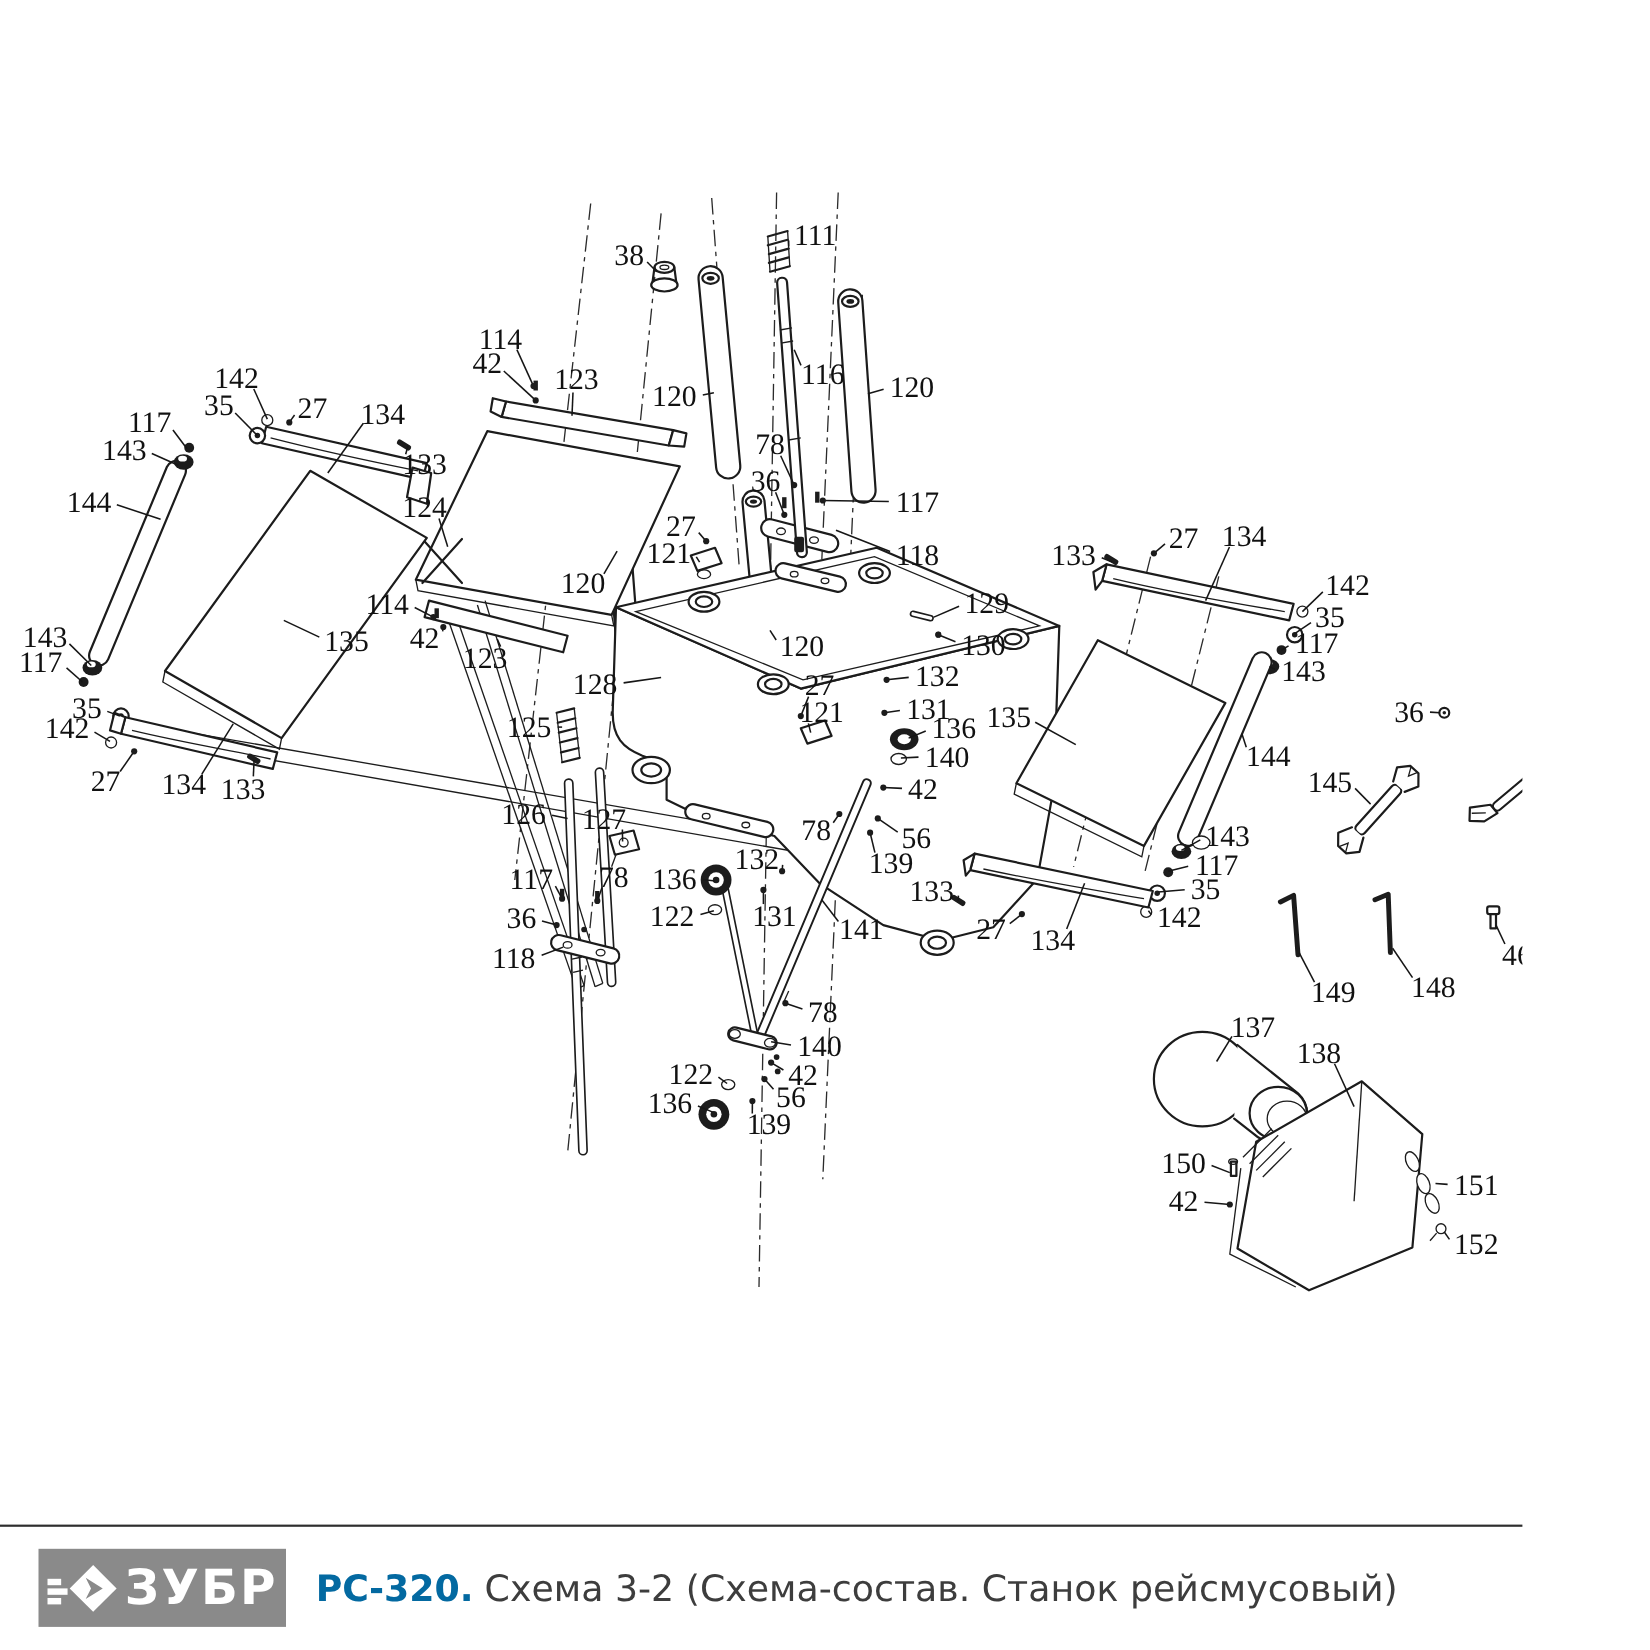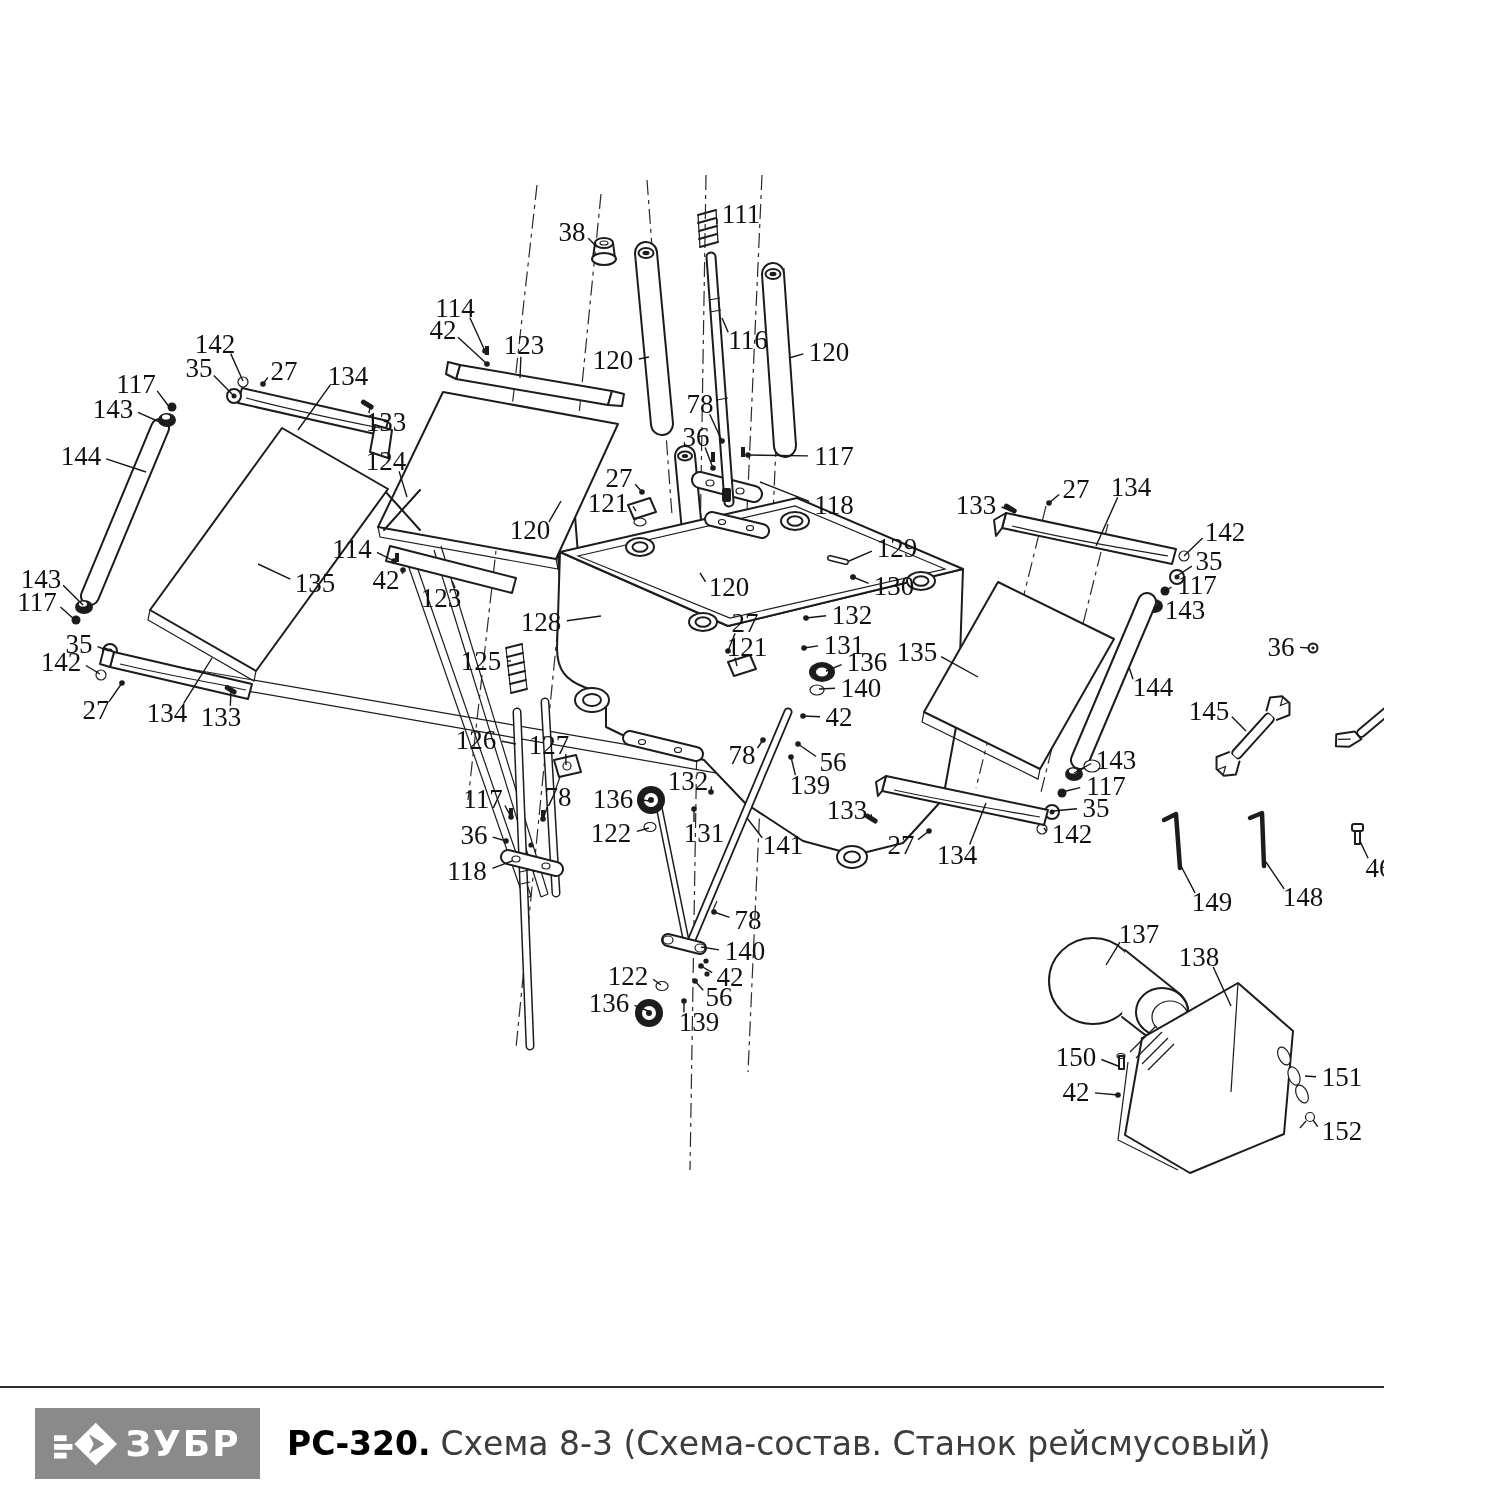--- a/index.html
+++ b/index.html
@@ -11,25 +11,25 @@
   .ln{stroke:#1c1c1c;stroke-width:2;fill:none;stroke-linejoin:round;stroke-linecap:round;}
   .th{stroke:#1c1c1c;stroke-width:1.2;fill:none;}
   .fw{fill:#fff;}
   .fd{fill:#1c1c1c;stroke:none;}
   .cl{stroke:#2b2b2b;stroke-width:1.2;fill:none;stroke-dasharray:15 5 4 5;}
   .cap-o{stroke:#1c1c1c;stroke-linecap:round;}
   .cap-i{stroke:#ffffff;stroke-linecap:round;}
   .footer-rule{position:absolute;left:0;top:1386px;width:1500px;height:0;border-top:2px solid #2e2e2e;}
   .logo{position:absolute;left:35px;top:1408px;width:225px;height:71px;background:#8a8a8a;
         display:flex;align-items:center;justify-content:center;gap:7px;}
-  .logo-text{color:#fff;font-family:"DejaVu Sans",sans-serif;font-weight:bold;font-size:36px;
+  .logo-text{color:#fff;font-family:"DejaVu Sans",sans-serif;font-weight:bold;font-size:44px;
              letter-spacing:2px;line-height:1;}
   .caption{position:absolute;left:287px;top:1424px;font-family:"DejaVu Sans",sans-serif;
            font-size:33px;color:#3d3d3d;white-space:nowrap;}
-  .caption .model{font-weight:bold;color:#000000;margin-right:10px;}
+  .caption .model{font-weight:bold;color:#0369a1;margin-right:10px;}
 </style>
 </head>
 <body>
 
 <div class="page">
 
 <svg width="1500" height="1386" viewBox="0 0 1500 1386">
 
   <g>
     <line class="cl" x1="537" y1="185" x2="468" y2="800"></line>
@@ -568,16 +568,16 @@
   <svg width="64" height="48" viewBox="0 0 66 48">
     <rect x="0" y="15" width="13" height="6" fill="#fff"></rect>
     <rect x="0" y="24" width="19" height="6" fill="#fff"></rect>
     <rect x="0" y="33" width="13" height="6" fill="#fff"></rect>
     <polygon points="43,2 65,24 43,46 21,24" fill="#fff"></polygon>
     <polygon points="36,14 52,24 36,34 41,24" fill="#8a8a8a"></polygon>
   </svg>
   <span class="logo-text">ЗУБР</span>
 </div>
 <div class="caption">
-  <span class="model">РС-320.</span><span>Схема 8-3 (Схема-состав. Станок рейсмусовый)</span>
+  <span class="model">РС-320.</span><span>Схема 3-2 (Схема-состав. Станок рейсмусовый)</span>
 </div>
 
 </div>
 
 </body></html>

